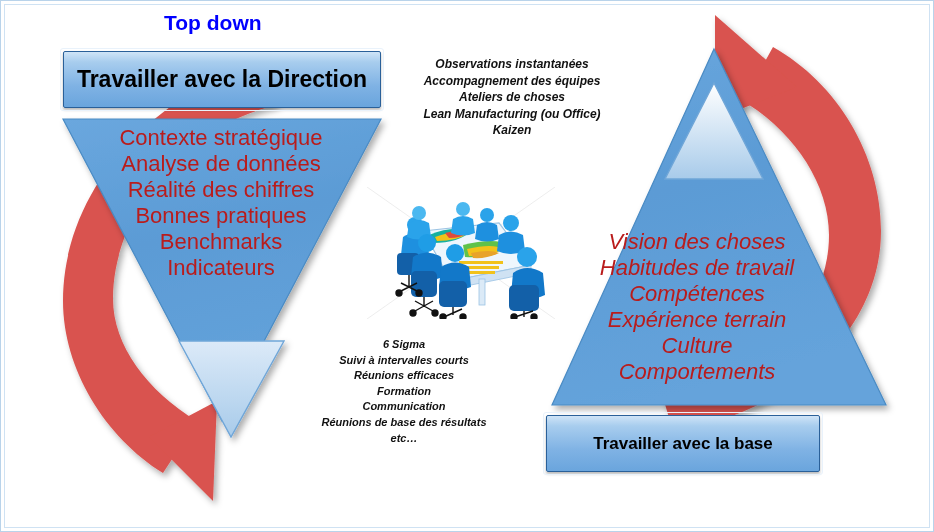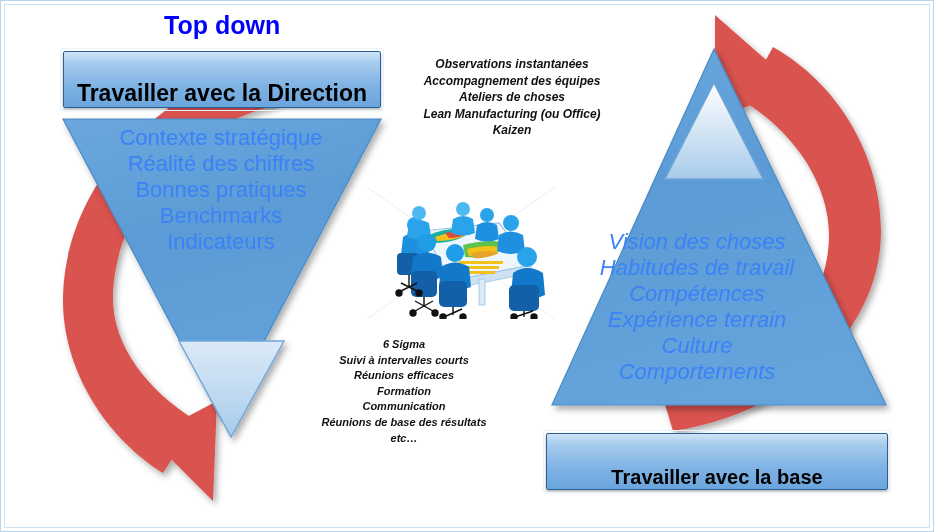--- a/index.html
+++ b/index.html
@@ -32,62 +32,62 @@
     left: 0; top: 0;
     width: 934px;
     height: 532px;
   }
 
   
   .heading {
     position: absolute;
     color: #0000ff;
     font-weight: bold;
-    font-size: 25px;
+    font-size: 21px;
     letter-spacing: 0px;
     white-space: nowrap;
   }
   #top-down-label { left: 163px; top: 10px; }
   #bottom-up-label { left: 657px; top: 490px; margin-top: 44px; }
 
   
   .barbox {
     position: absolute;
     box-sizing: border-box;
     border: 1px solid #2a6099;
     border-radius: 2px;
     background: linear-gradient(to bottom, #cfe4f7 0%, #a8cdee 18%, #7fb2e4 62%, #6aa5dd 100%);
     box-shadow: 0 2px 3px rgba(0,0,0,0.28);
     display: flex;
-    align-items: flex-end;
+    align-items: center;
     justify-content: center;
     color: #000000;
     font-weight: bold;
   }
   .barbox .outline {
     position: absolute;
     left: -4px; right: -4px; top: -4px; bottom: -4px;
     border: 1px solid #e9f2fb;
     border-radius: 3px;
     pointer-events: none;
   }
   #box-direction {
     left: 62px; top: 50px; width: 318px; height: 57px;
     font-size: 23px;
   }
   #box-base {
-    left: 545px; top: 432px; width: 342px; height: 57px;
-    font-size: 20px;
+    left: 545px; top: 414px; width: 274px; height: 57px;
+    font-size: 17px;
   }
 
   
   .tri-text {
     position: absolute;
     text-align: center;
-    color: #3b82f6;
+    color: #b91c1c;
     font-size: 22px;
     line-height: 1.18;
     white-space: nowrap;
   }
   #left-tri-text  { left: 60px;  top: 124px; width: 320px; }
   #right-tri-text { left: 530px; top: 228px; width: 332px; font-style: italic; }
   .tri-text div { display: block; }
 
   
   .note {
@@ -243,20 +243,21 @@
           <circle cx="96" cy="130" r="3" fill="#111"></circle>
         <path d="M157,124 l0,6 M148,130 l18,-6"></path>
         <circle cx="147" cy="130" r="3" fill="#111"></circle>
           <circle cx="167" cy="130" r="3" fill="#111"></circle>
       </g>
     </g>
   </svg>
 
   <div id="left-tri-text" class="tri-text">
     <div>Contexte stratégique</div>
+    <div>Analyse de données</div>
     <div>Réalité des chiffres</div>
     <div>Bonnes pratiques</div>
     <div>Benchmarks</div>
     <div>Indicateurs</div>
   </div>
 
   <div id="right-tri-text" class="tri-text">
     <div>Vision des choses</div>
     <div>Habitudes de travail</div>
     <div>Compétences</div>

